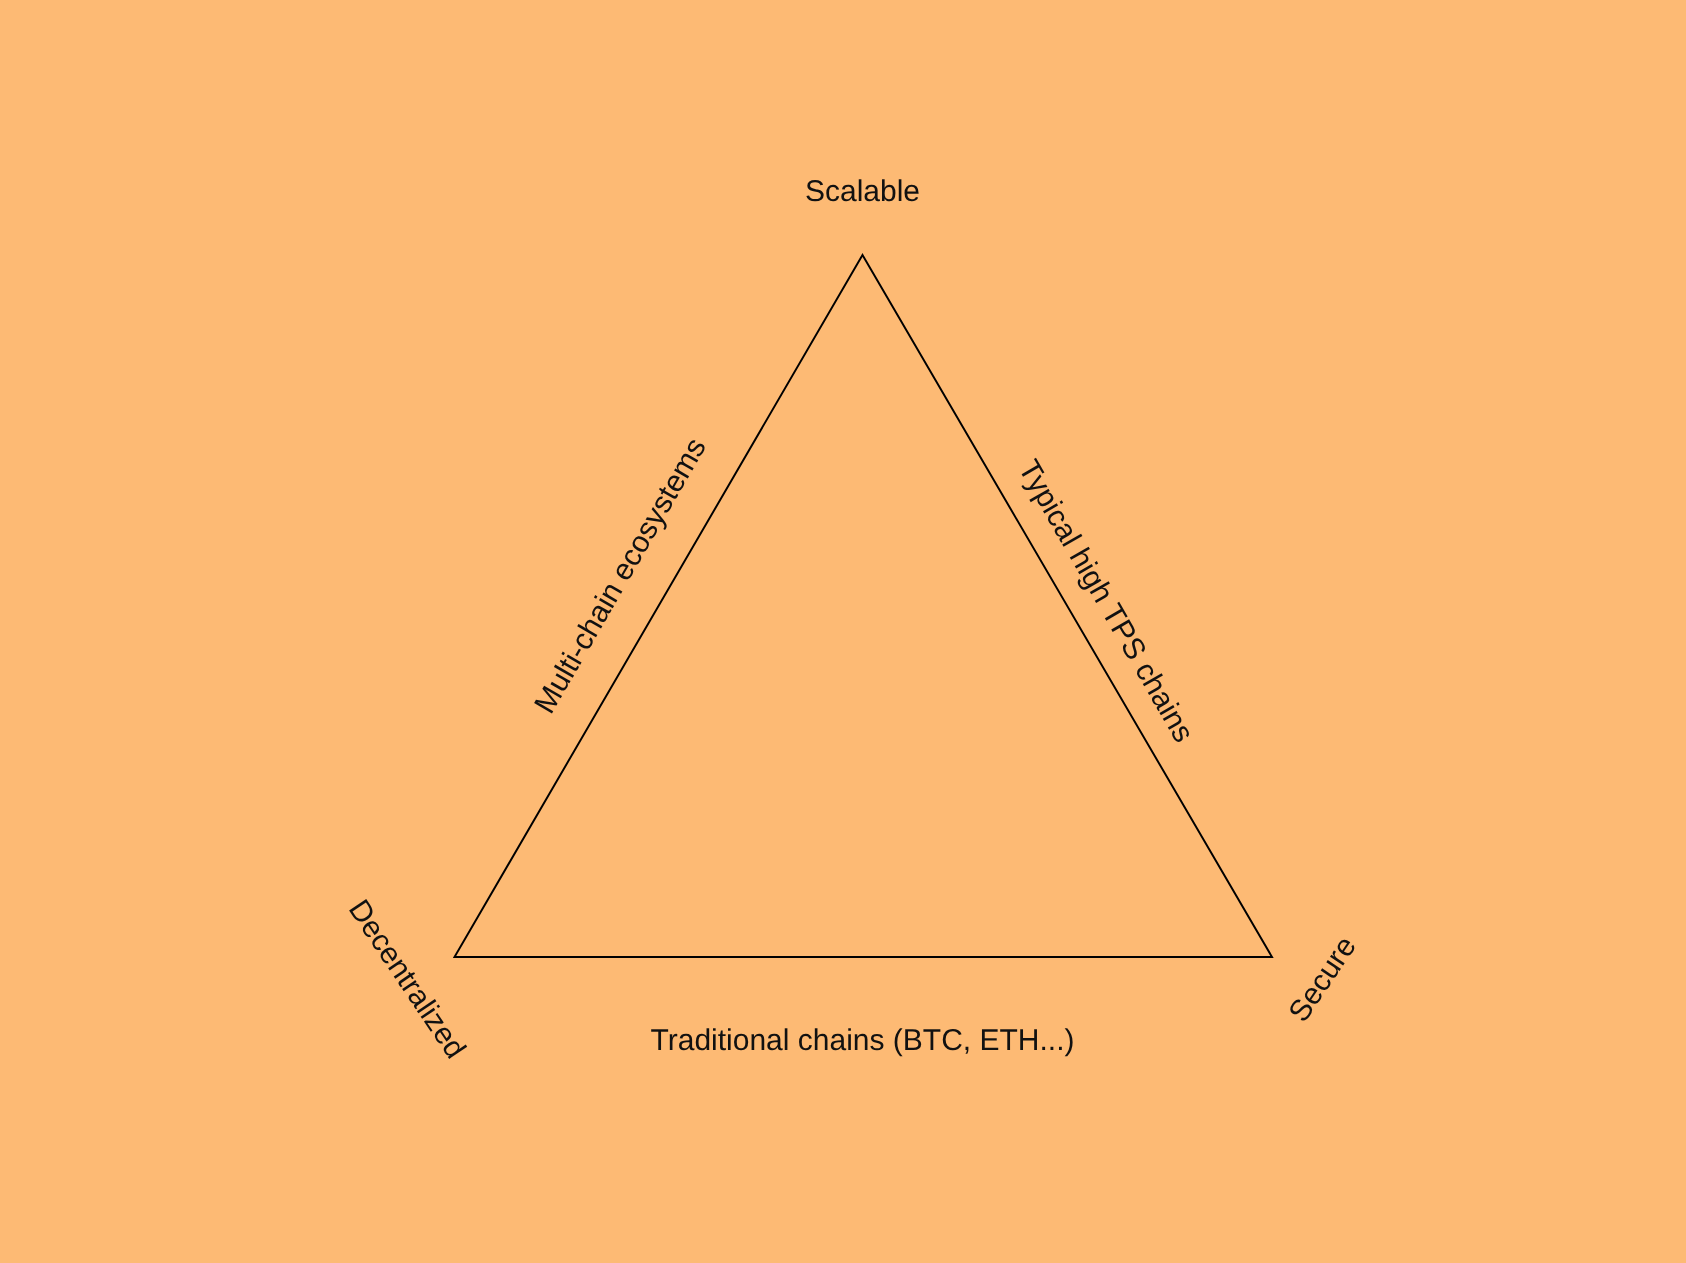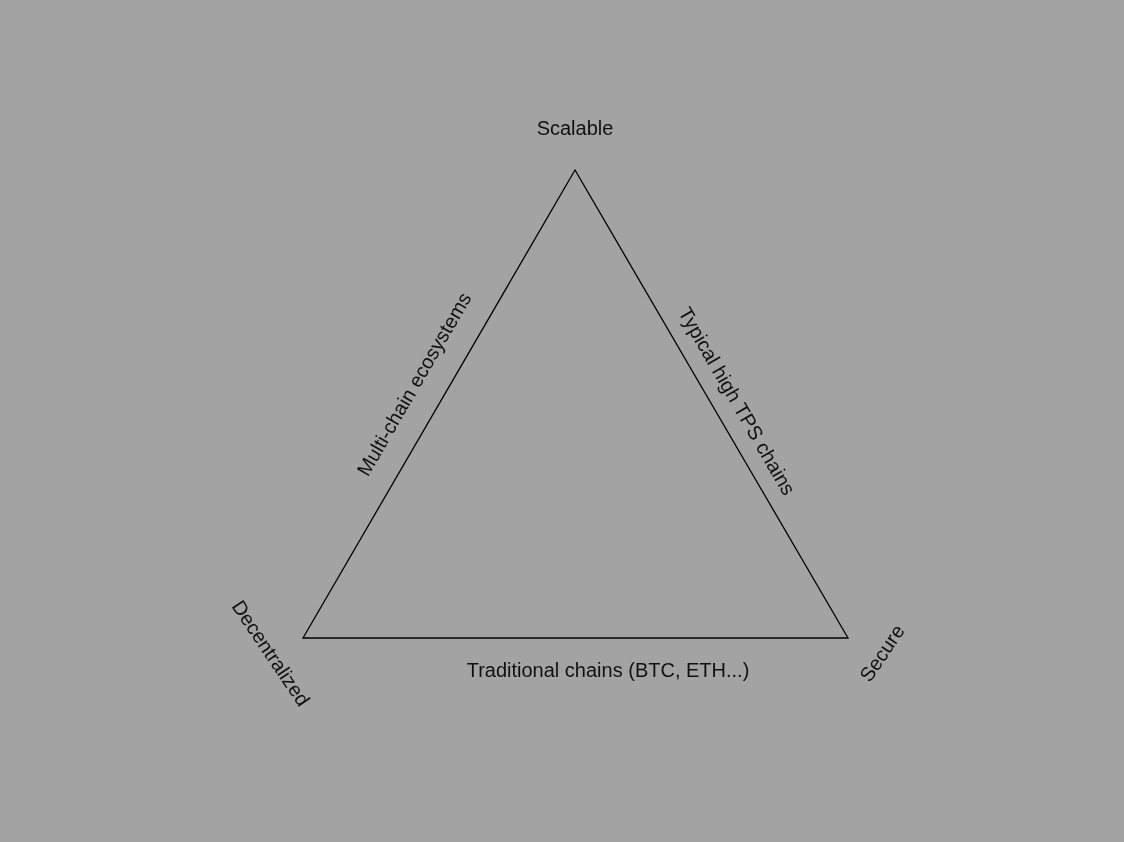--- a/index.html
+++ b/index.html
@@ -5,21 +5,21 @@
   html, body {
     margin: 0;
     padding: 0;
     background: #ffffff;
     font-family: "Liberation Sans", "DejaVu Sans", sans-serif;
   }
   .canvas {
     position: relative;
     width: 1124px;
     height: 842px;
-    background: #a3a3a3;
+    background: #fdba74;
     overflow: hidden;
     color: #111111;
   }
   .triangle-svg {
     position: absolute;
     left: 0;
     top: 0;
     width: 1124px;
     height: 842px;
   }
@@ -52,22 +52,21 @@
     top: 384px;
     transform: translate(-50%, -50%) rotate(-60deg);
   }
   .label.edge-right {
     left: 737px;
     top: 401px;
     transform: translate(-50%, -50%) rotate(60deg);
   }
   .label.edge-bottom {
     left: 575px;
-    top: 670px;
-    margin-left: 33px;
+    top: 694px;
   }
 </style>
 </head>
 <body>
 
 <div class="canvas">
 
   <svg class="triangle-svg" viewBox="0 0 1124 842">
     <polygon points="575,170 303,638 848,638" fill="none" stroke="#000000" stroke-width="1.3"></polygon>
   </svg>

